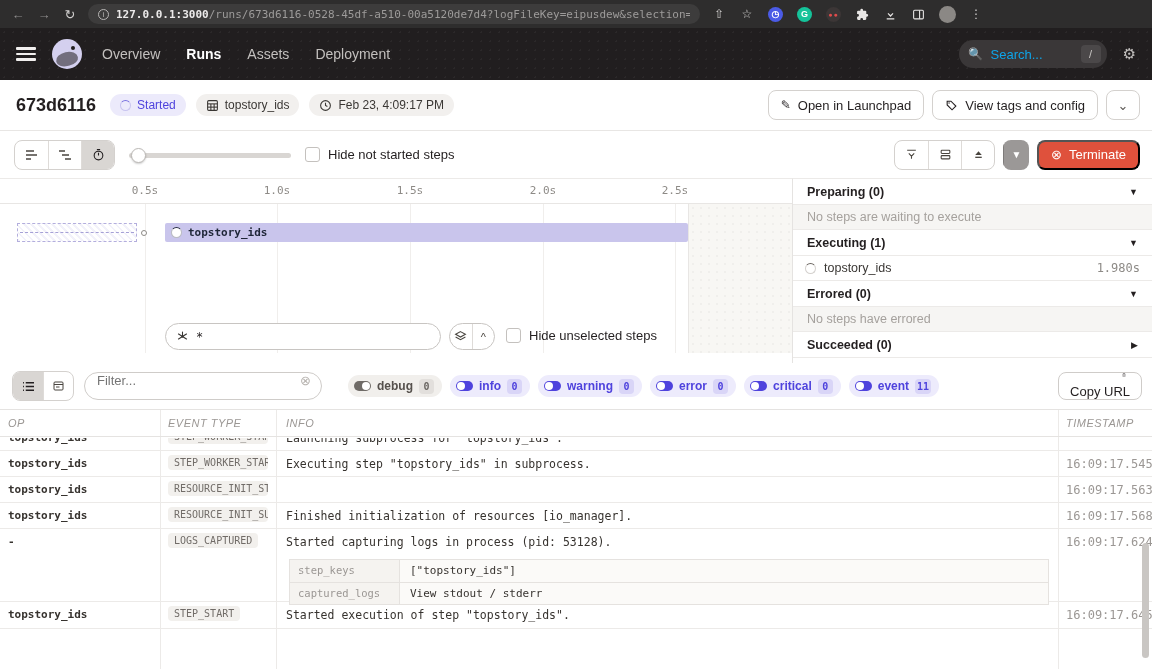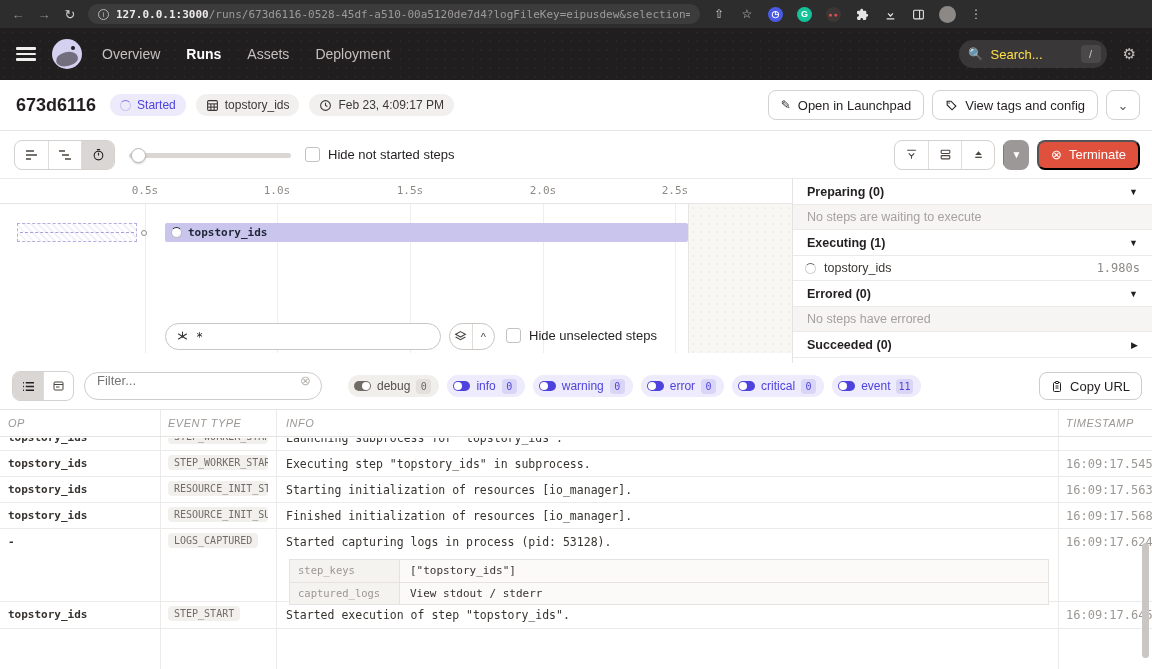--- a/index.html
+++ b/index.html
@@ -31,21 +31,21 @@
     display:flex; align-items:center; padding:0 16px; }
   .hamburger { width:20px; display:flex; flex-direction:column; gap:3px; margin-right:16px; }
   .hamburger span { display:block; height:2.5px; background:#f1efee; border-radius:1px; }
   .dg-logo { width:30px; height:30px; border-radius:50%; background:#d4d0ef; position:relative; margin-right:20px; overflow:hidden; }
   .dg-logo::before { content:""; position:absolute; left:4px; top:13px; width:22px; height:14px; border-radius:50% 50% 45% 45%; background:#211e1f; opacity:.55; transform:rotate(-12deg); }
   .dg-logo::after { content:""; position:absolute; right:7px; top:7px; width:4px; height:4px; border-radius:50%; background:#211e1f; }
   .nav-item { color:#c3c0be; font-size:14px; margin-right:26px; }
   .nav-item.active { color:#ffffff; font-weight:bold; }
   .nav-search { margin-left:auto; width:148px; height:28px; background:#3a3738; border-radius:14px; display:flex; align-items:center; padding:0 6px 0 10px; gap:7px; }
   .nav-search .mag { color:#c9c6c4; font-size:12px; }
-  .nav-search .ph { color:#fde047; font-size:13px; flex:1; }
+  .nav-search .ph { color:#0ea5e9; font-size:13px; flex:1; }
   .kbd { width:20px; height:18px; background:#4b4849; border-radius:4px; color:#c9c6c4; font-size:11px; text-align:center; line-height:18px; }
   .gear { margin-left:16px; color:#c3c0be; font-size:15px; }
 
   
   .run-header { position:absolute; top:80px; left:0; width:1152px; height:51px; background:#fff; border-bottom:1px solid #e8e6e4; display:flex; align-items:center; padding:0 12px 0 16px; gap:10px; }
   .run-id { font-size:18px; font-weight:bold; color:#231f20; margin-right:4px; }
   .chip { height:22px; border-radius:11px; display:flex; align-items:center; gap:6px; padding:0 10px; font-size:12px; }
   .chip.status { background:#eceafb; color:#4f43dd; }
   .chip.gray { background:#f2f0ee; color:#3a3734; }
   .spinner { width:11px; height:11px; border-radius:50%; border:1.5px solid #c9c5f0; border-top-color:#7a72e0; flex:none; }
@@ -104,34 +104,34 @@
   .sec-item { height:25px; display:flex; align-items:center; padding:0 12px; border-bottom:1px solid #eceae8; }
   .sec-item .name { font-size:12.5px; color:#3a3734; margin-left:8px; }
   .sec-item .dur { margin-left:auto; font-size:12px; color:#8d8a86; }
 
   
   .log-toolbar { position:absolute; top:363px; left:0; width:1152px; height:47px; background:#fff; border-bottom:1px solid #e5e3e1; display:flex; align-items:center; padding:0 10px 0 12px; gap:10px; }
   .seg.small .seg-cell { width:30px; }
   .filter-input { width:238px; height:28px; border:1px solid #cfccc9; border-radius:14px; display:flex; align-items:flex-start; padding:0 10px 0 12px; }
   .filter-input .ph { flex:1; font-size:13px; color:#9b9794; border:none; outline:none; background:transparent; font-family:"Liberation Sans",sans-serif; }
   .filter-input .clear { color:#b5b1ad; font-size:13px; }
-  .levels { display:flex; align-items:center; gap:8px; margin-left:16px; }
+  .levels { display:flex; align-items:center; gap:8px; margin-left:16px;font-weight:bold; }
   .lvl { height:22px; border-radius:11px; display:flex; align-items:center; gap:6px; padding:0 8px 0 6px; font-size:12px; }
   .lvl.off { background:#f1efec; color:#55504c; }
   .lvl.on { background:#edebfc; color:#4f43dd; }
   .tgl { width:17px; height:10px; border-radius:5px; position:relative; flex:none; }
   .lvl.off .tgl { background:#6f6b67; }
   .lvl.on .tgl { background:#4f43dd; }
   .tgl::after { content:""; position:absolute; top:1px; width:8px; height:8px; border-radius:50%; background:#fff; }
   .lvl.off .tgl::after { right:1px; }
   .lvl.on .tgl::after { left:1px; }
   .cnt { min-width:15px; height:15px; border-radius:4px; font-size:10px; line-height:15px; text-align:center; padding:0 2px; }
   .lvl.off .cnt { background:#e2dfdc; color:#6b6763; }
   .lvl.on .cnt { background:#d9d5f7; color:#4f43dd; }
-  .copy-url { margin-left:auto; height:28px; border:1px solid #cfccc9; border-radius:8px; background:#fff; display:flex; align-items:center; gap:7px; padding:0 11px; font-size:13px; color:#231f20; }
+  .copy-url { margin-left:auto; height:28px; border:1px solid #cfccc9; border-radius:8px; background:#fff; display:flex; align-items:flex-end; gap:7px; padding:0 11px; font-size:13px; color:#231f20;flex-direction:column; }
 
   
   .log-table { position:absolute; top:410px; left:0; width:1152px; height:259px; background:#fff; overflow:hidden; }
   .col-sep { position:absolute; top:0; bottom:0; width:1px; background:#eceae8; }
   .tbl-head { position:absolute; top:0; left:0; right:0; height:27px; border-bottom:1px solid #e5e3e1; }
   .th { position:absolute; top:7px; font-size:11px; color:#9b9794; letter-spacing:.5px;font-style:italic; }
   .tbl-body { position:absolute; top:28px; left:0; right:0; bottom:0; }
   .row-clip { height:13px; overflow:hidden; }
   .log-row { position:relative; height:26px; border-bottom:1px solid #eceae8; }
   .row-clip .log-row { margin-top:-13px; }
@@ -479,21 +479,20 @@
       <div class="log-row">
         <span class="cell-op mono">topstory_ids</span>
         <span class="cell-chip mono">STEP_WORKER_STARTED</span>
         <span class="cell-info mono">Executing step "topstory_ids" in subprocess.</span>
         <span class="cell-ts mono">16:09:17.545</span>
       </div>
 
       <div class="log-row">
         <span class="cell-op mono">topstory_ids</span>
         <span class="cell-chip mono">RESOURCE_INIT_STAR_</span>
-        <span class="cell-info mono">Starting initialization of resources [io_manager].</span>
         <span class="cell-ts mono">16:09:17.563</span>
       </div>
 
       <div class="log-row">
         <span class="cell-op mono">topstory_ids</span>
         <span class="cell-chip mono">RESOURCE_INIT_SUCC_</span>
         <span class="cell-info mono">Finished initialization of resources [io_manager].</span>
         <span class="cell-ts mono">16:09:17.568</span>
       </div>
 

